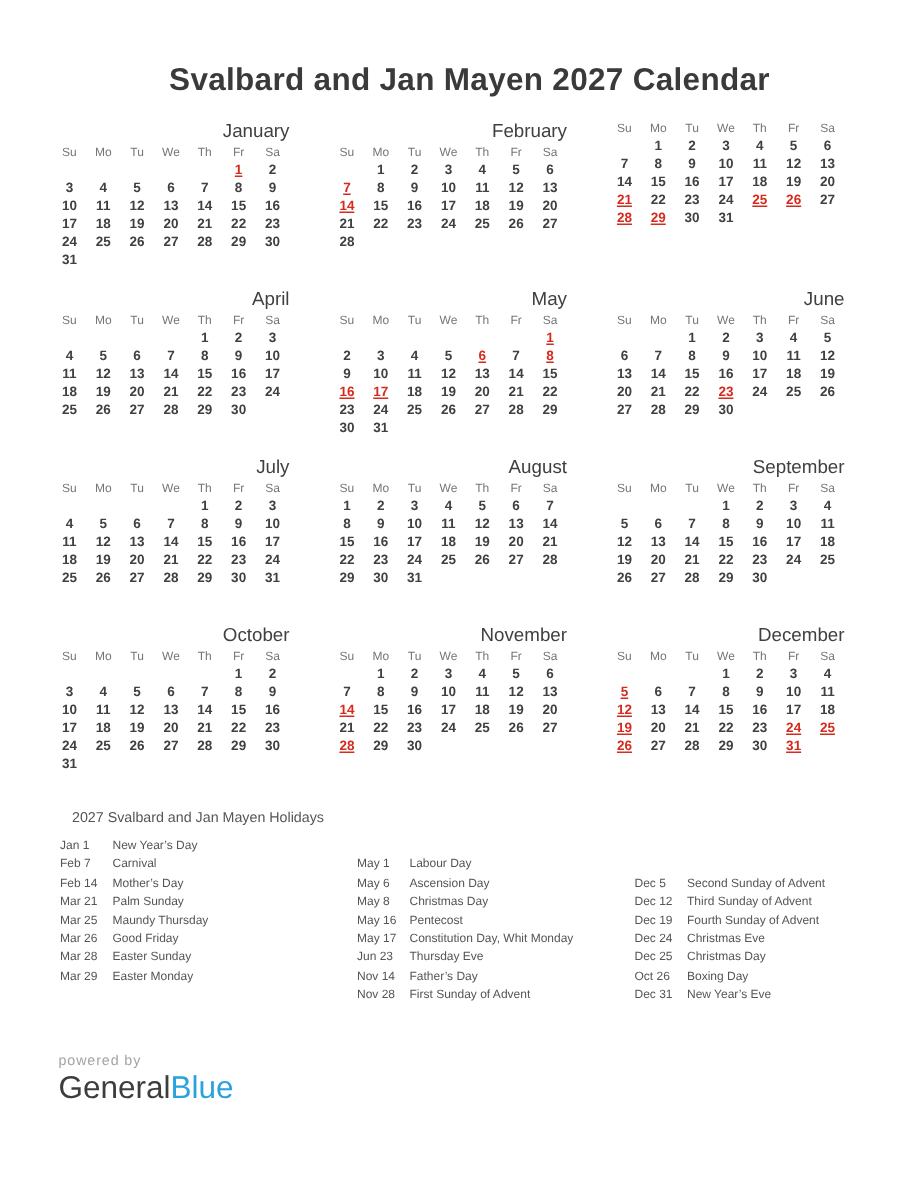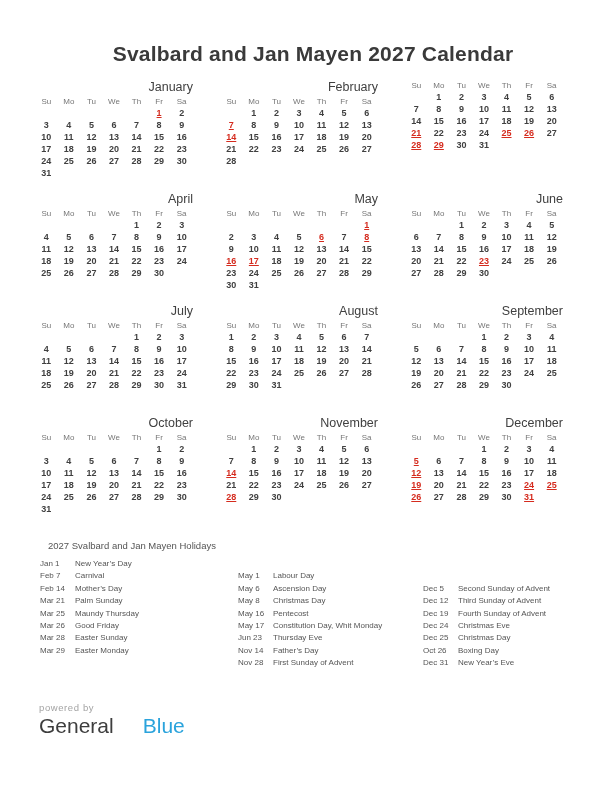--- a/index.html
+++ b/index.html
@@ -90,21 +90,21 @@
     font-size: 9.5px;
     color: #a3a3a3;
     letter-spacing: 0.6px;
     margin-bottom: 1px;
   }
   .brand {
     font-size: 21px;
     line-height: 24px;
     color: #3d3d3d;
   }
-  .brand .blue { color: var(--brand-blue, #2aa3dc); margin-left: 29px; }
+  .brand .blue { color: var(--brand-blue, #2aa3dc); }
 </style>
 </head>
 <body style="--holiday-red: #d52b1e; --brand-blue: #2aa3dc;">
 
 <h1 class="page-title">Svalbard and Jan Mayen 2027 Calendar</h1>
 
 <div class="months">
     <div class="month">
       <div class="month-name">January</div>
       <table class="cal">

